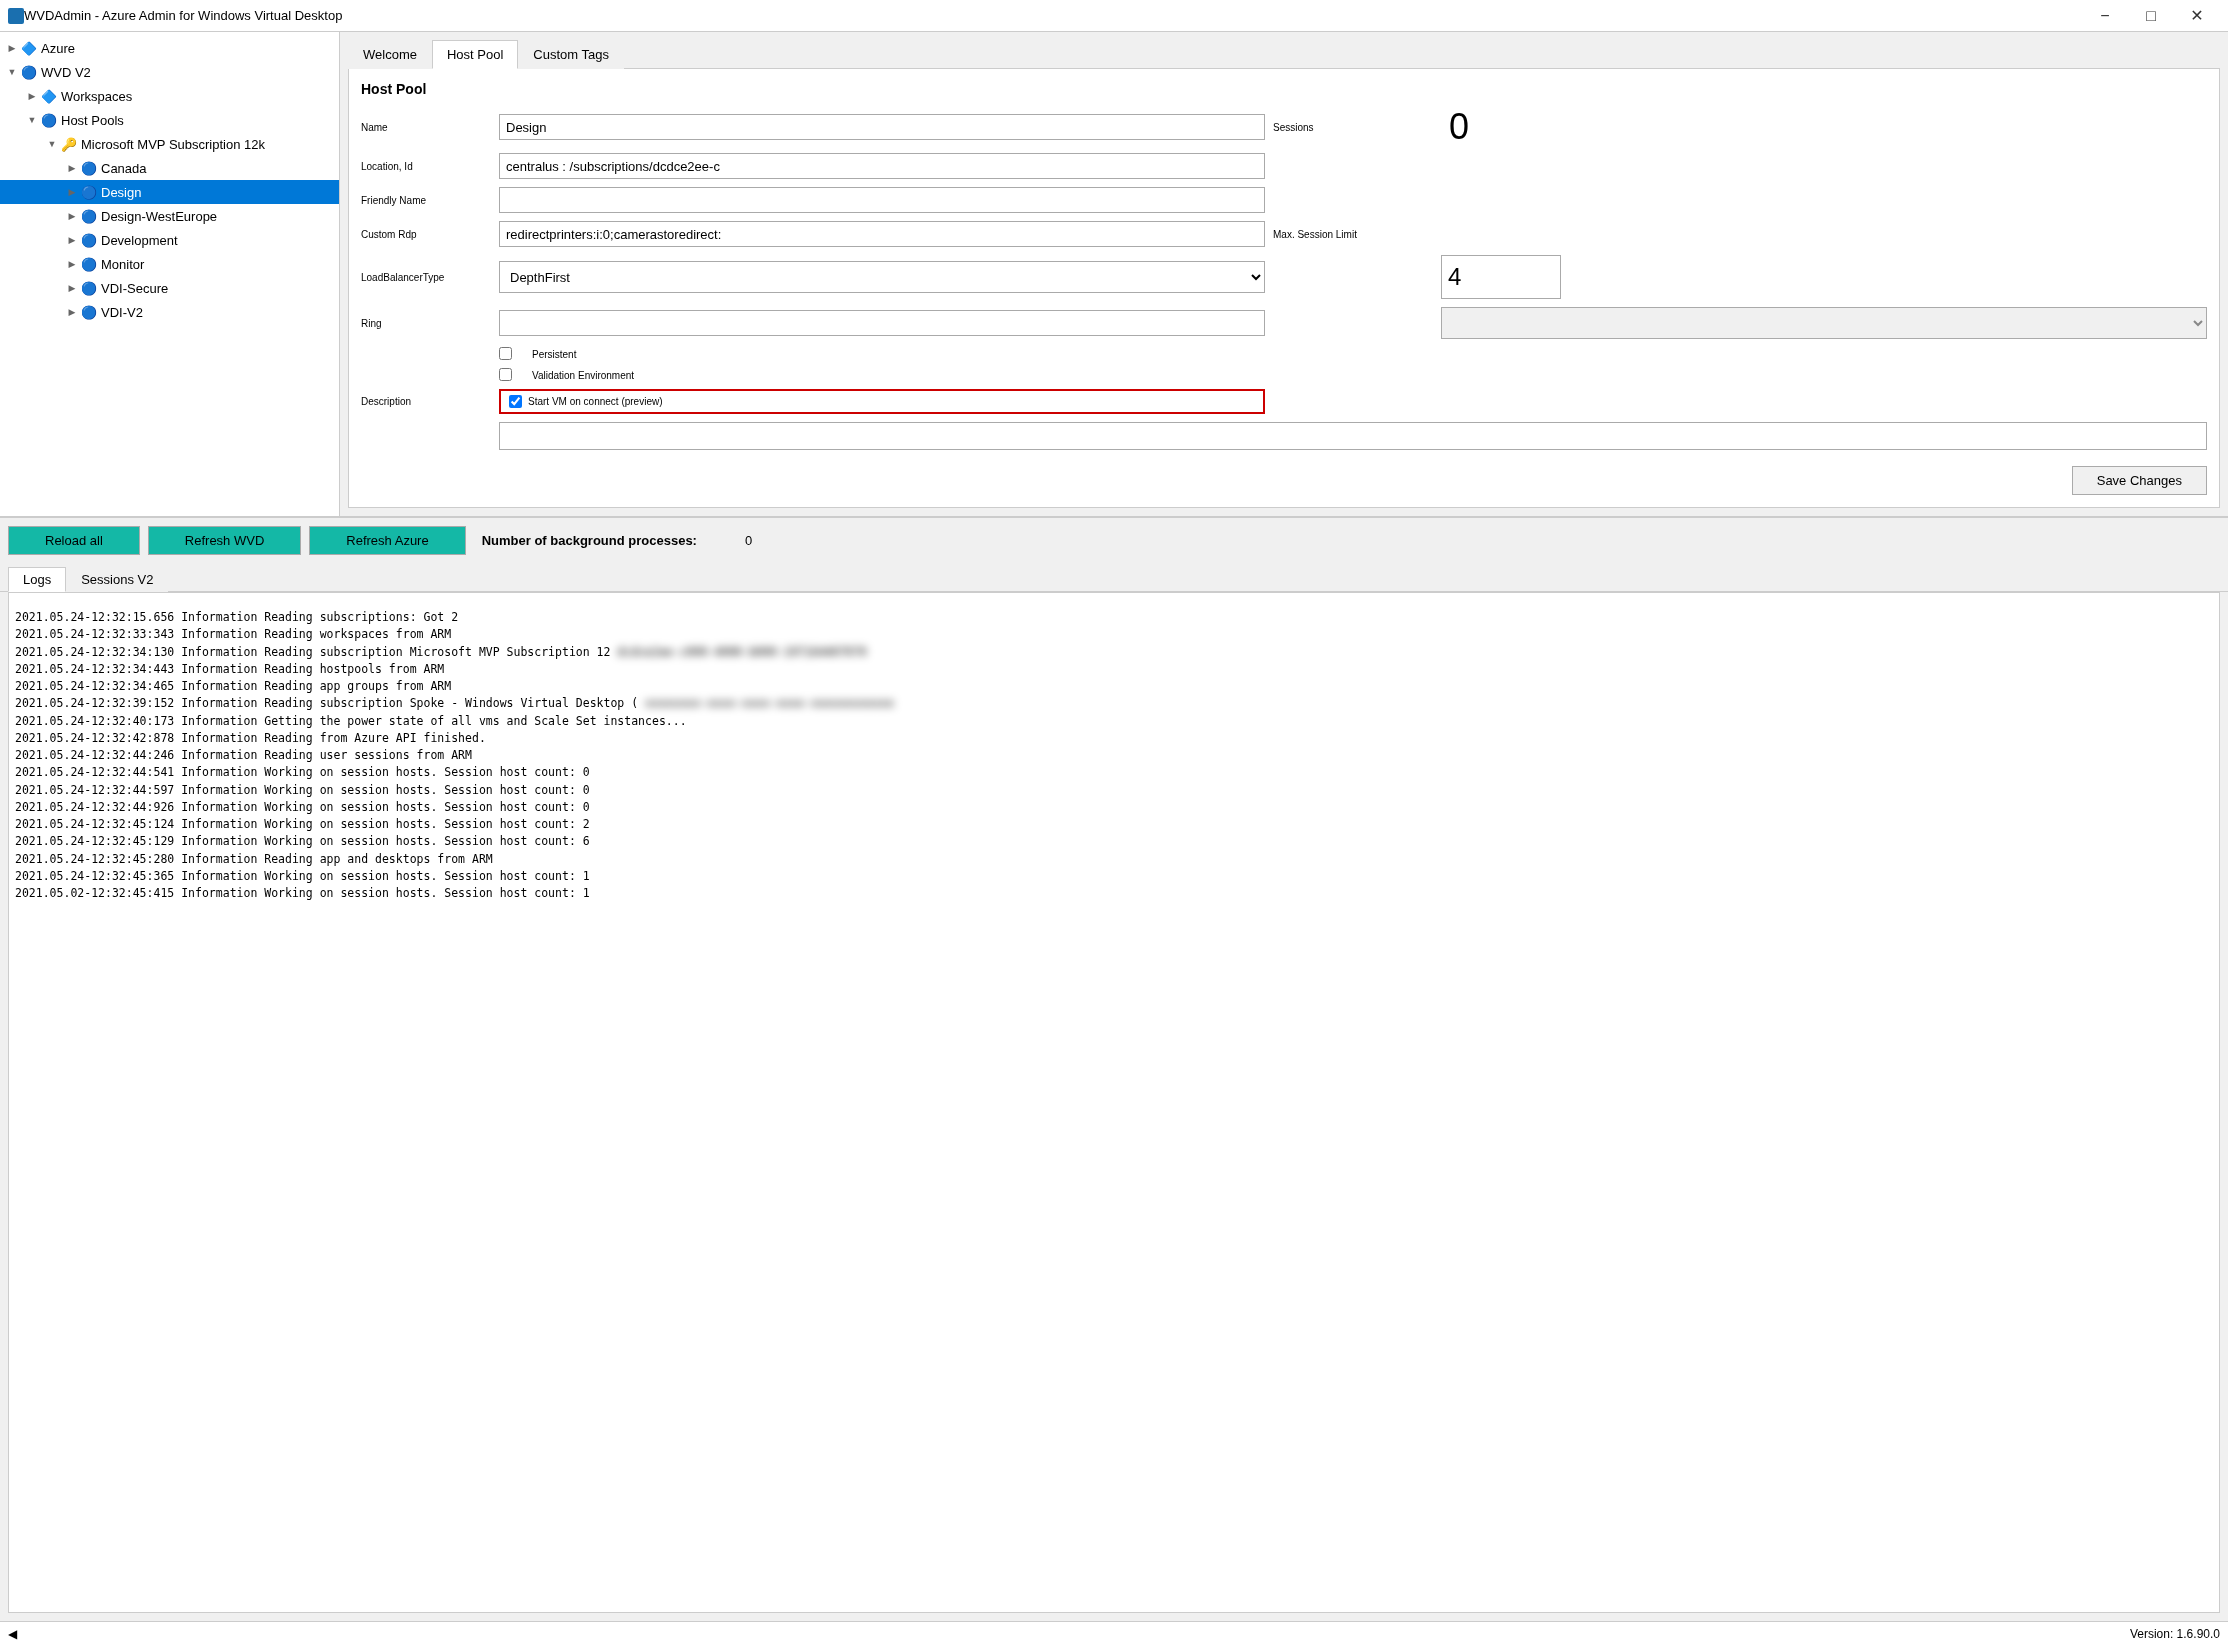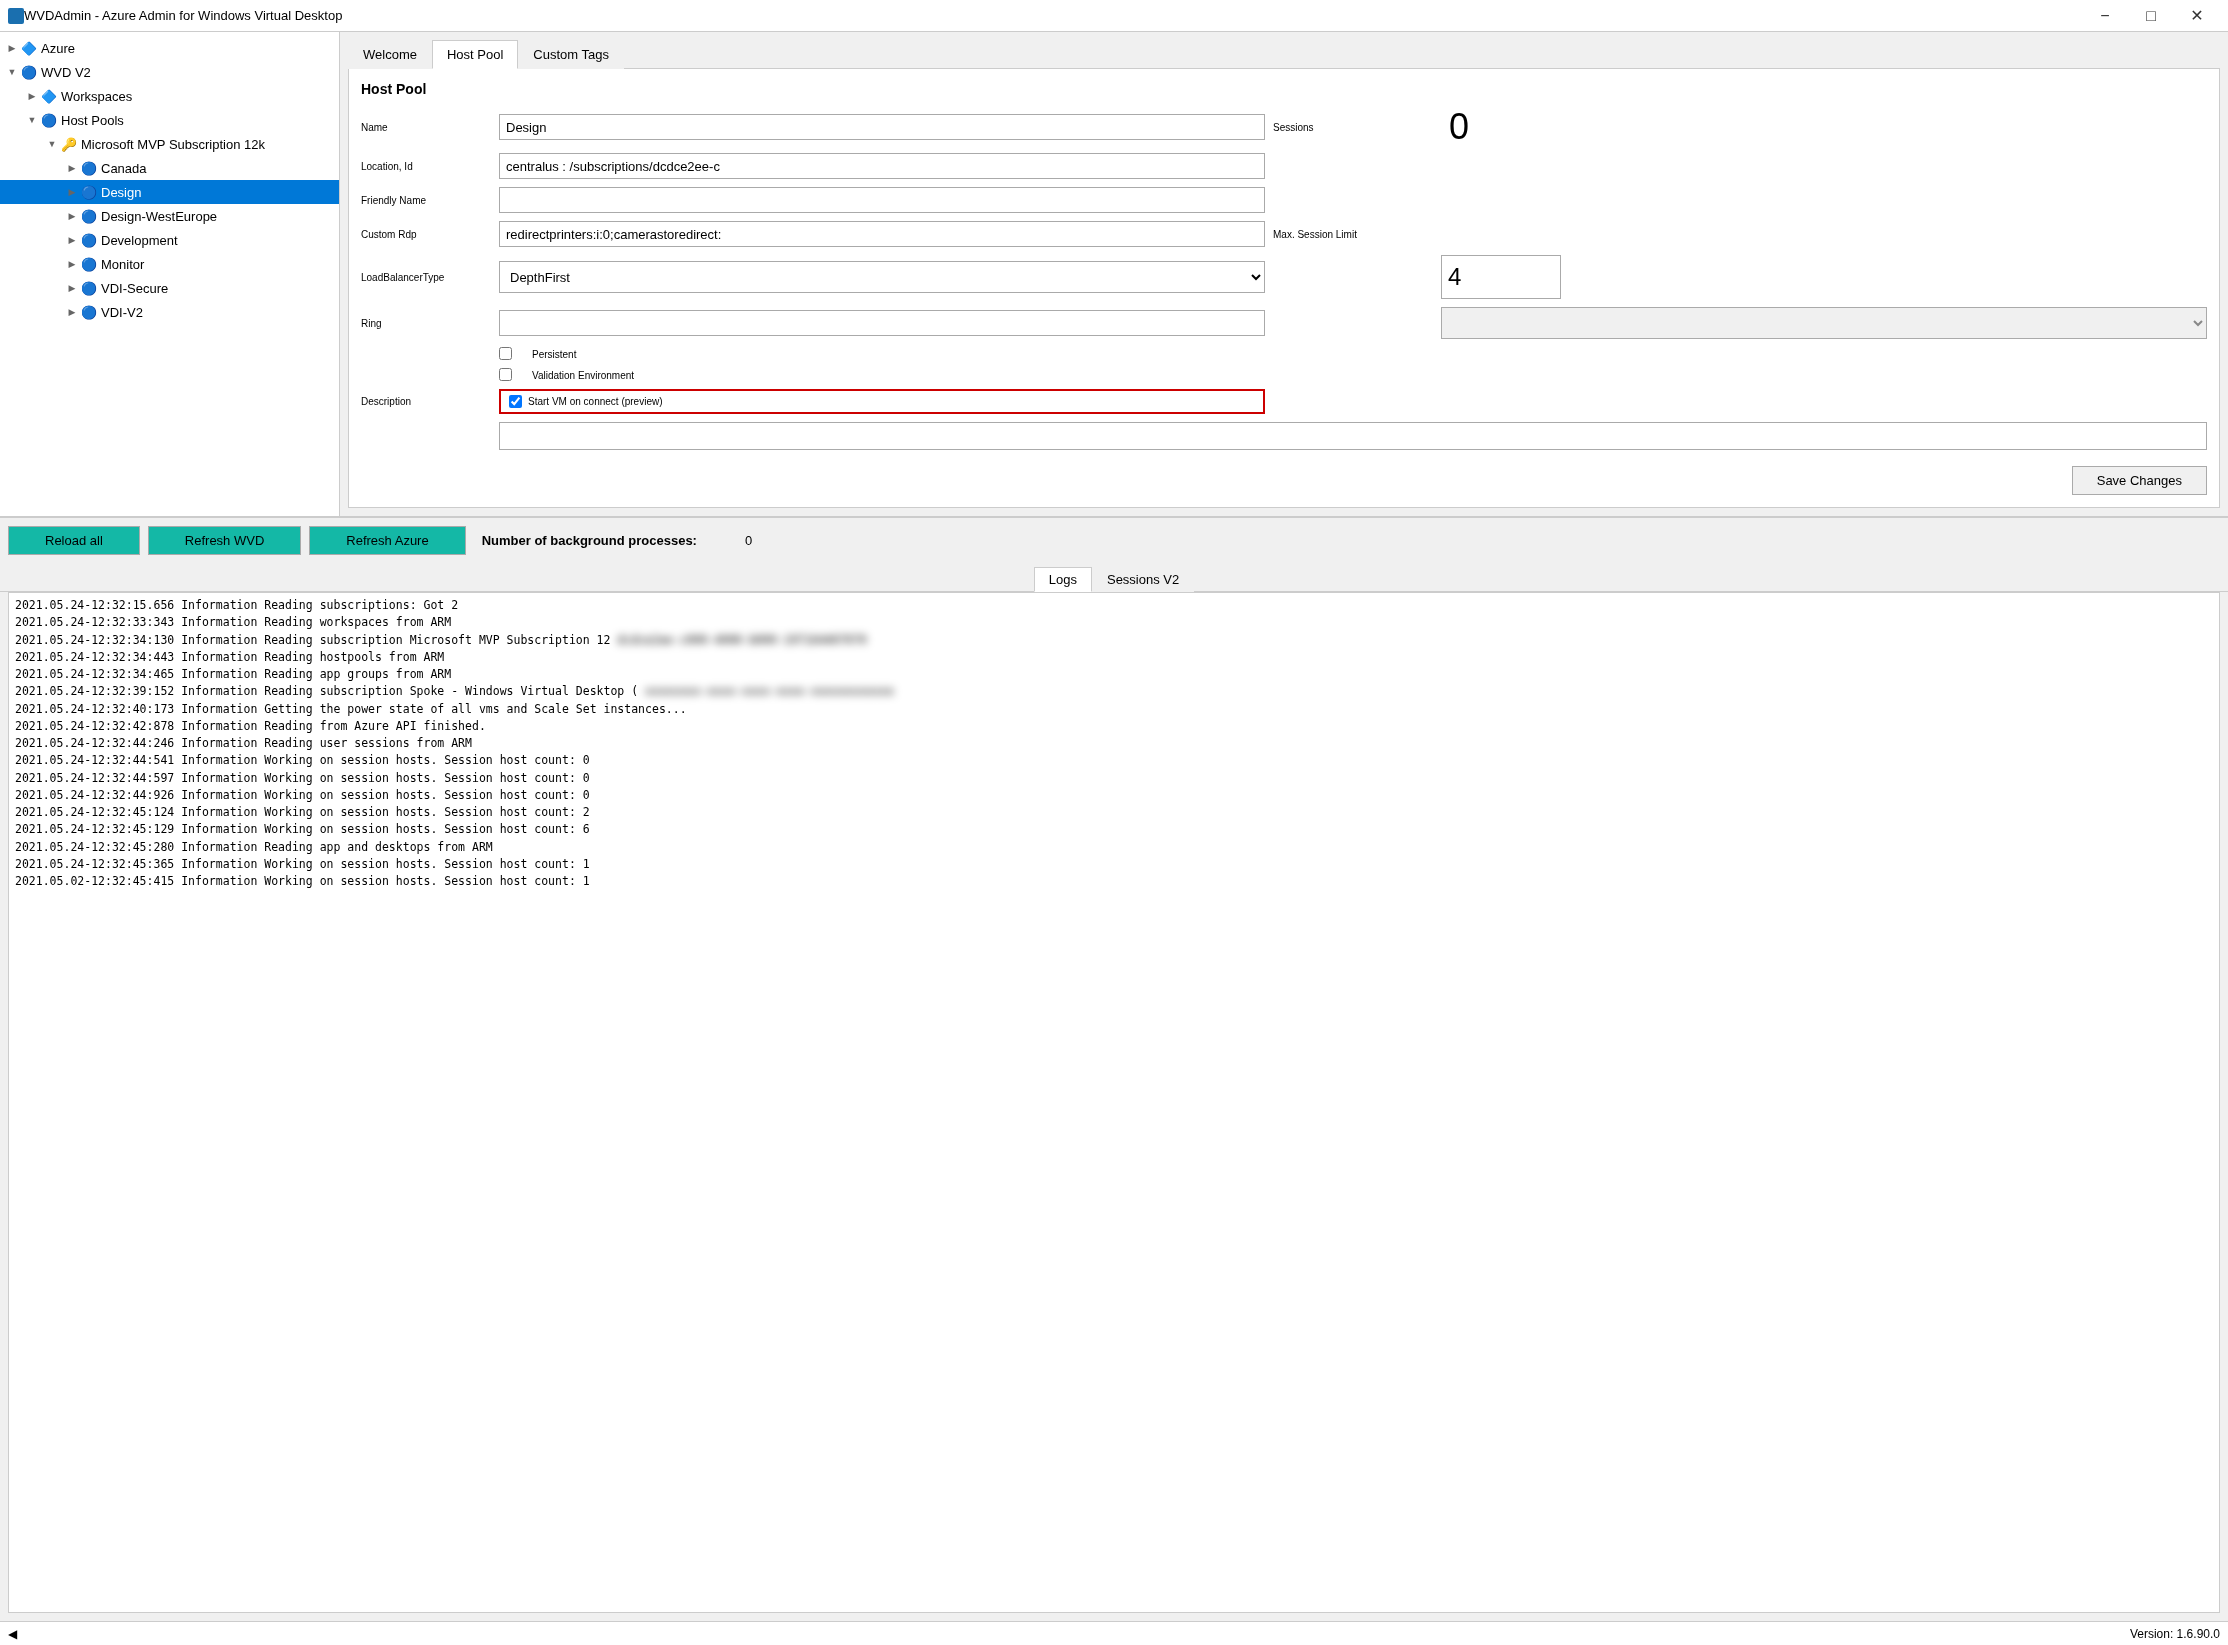--- a/index.html
+++ b/index.html
@@ -235,21 +235,20 @@
       flex-direction: column;
       background: #f0f0f0;
       min-height: 0;
     }
 
     .log-tab-bar {
       display: flex;
       padding: 4px 8px 0;
       border-bottom: 1px solid #ccc;
       background: #f0f0f0;
-      justify-content: center;
     }
     .log-tab {
       padding: 4px 14px;
       border: 1px solid transparent;
       cursor: pointer;
       font-size: 13px;
       margin-bottom: -1px;
       background: #f0f0f0;
     }
     .log-tab.active {
@@ -260,21 +259,21 @@
 
     .log-content {
       background: #fff;
       border: 1px solid #ccc;
       margin: 0 8px 8px 8px;
       flex: 1;
       overflow-y: scroll;
       font-family: 'Consolas', monospace;
       font-size: 11.5px;
       line-height: 1.5;
-      padding: 4px 6px;
+      padding: 16px 6px;
       position: relative;
     }
 
     .log-line { white-space: nowrap; }
     .log-line .blurred { 
       filter: blur(4px); 
       display: inline-block;
     }
 
     

